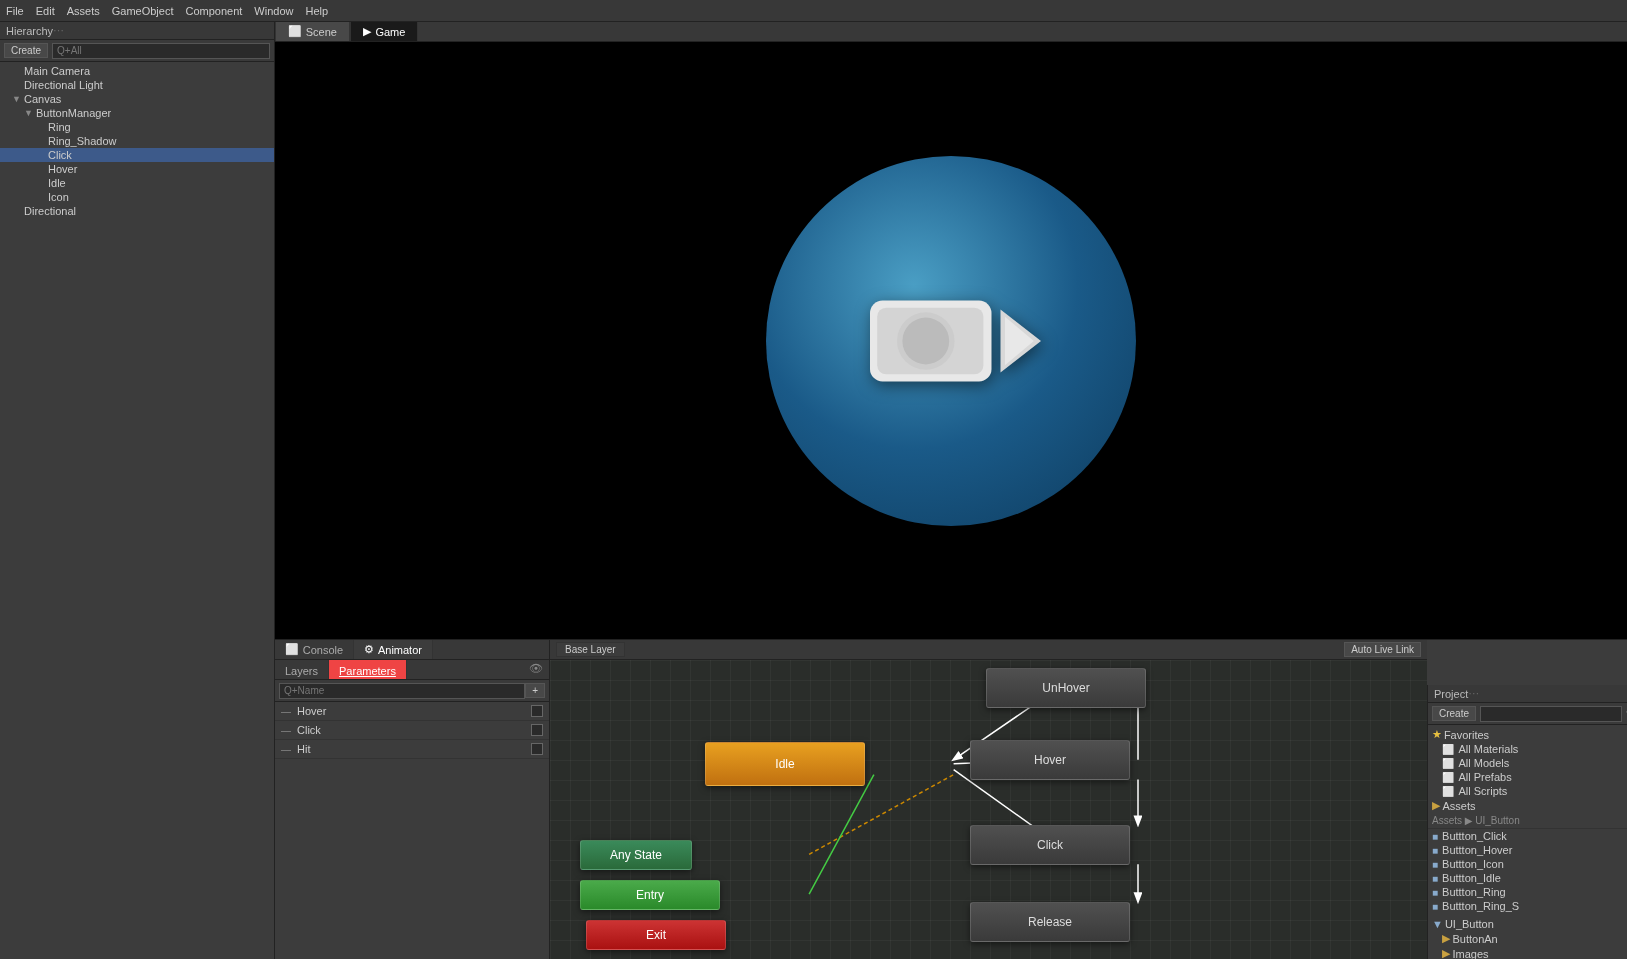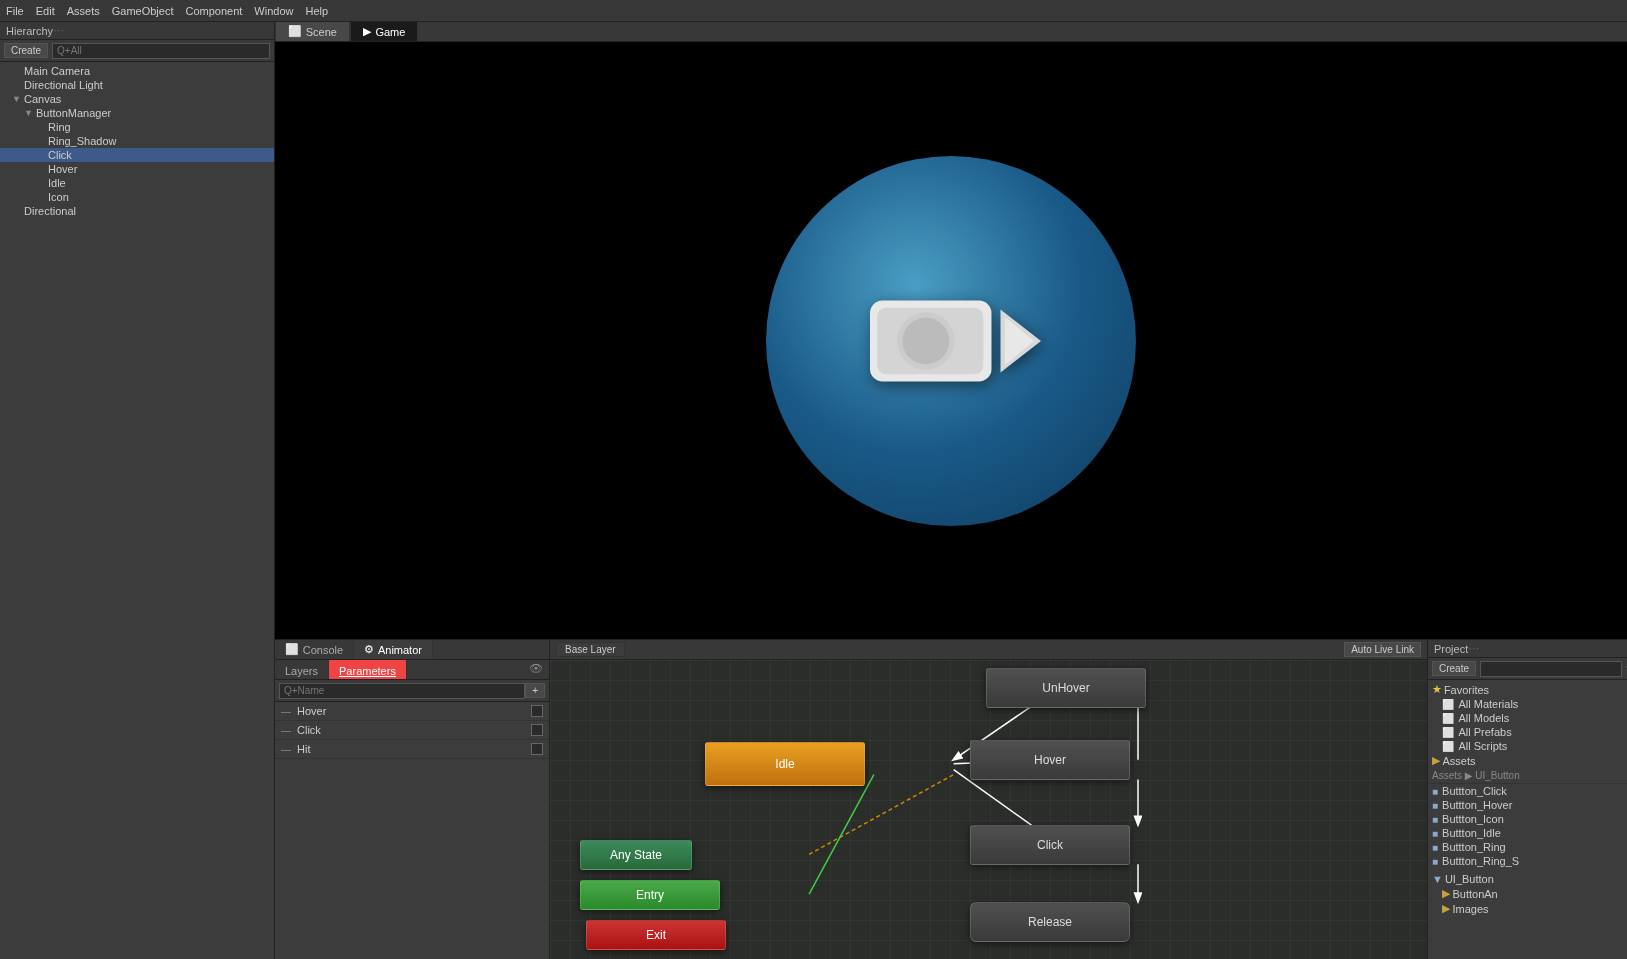--- a/index.html
+++ b/index.html
@@ -357,21 +357,20 @@
       left: 420px;
       top: 165px;
     }
     .state-release {
       background: linear-gradient(180deg, #505050, #3a3a3a);
       color: #ddd;
       width: 160px;
       height: 40px;
       left: 420px;
       top: 242px;
-      border-radius: 6px;
     }
     .state-any {
       background: linear-gradient(180deg, #3a8a5a, #2a6a3a);
       color: #fff;
       width: 112px;
       height: 30px;
       left: 30px;
       top: 180px;
     }
     .state-entry {
@@ -402,20 +401,21 @@
     }
 
     
     .project-panel {
       width: 200px;
       background: #3c3c3c;
       border-left: 1px solid #222;
       flex-shrink: 0;
       display: flex;
       flex-direction: column;
+      margin-top: 45px;
     }
     .project-tree {
       flex: 1;
       overflow-y: auto;
       padding: 2px 0;
     }
     .proj-item {
       display: flex;
       align-items: center;
       padding: 1px 4px;

